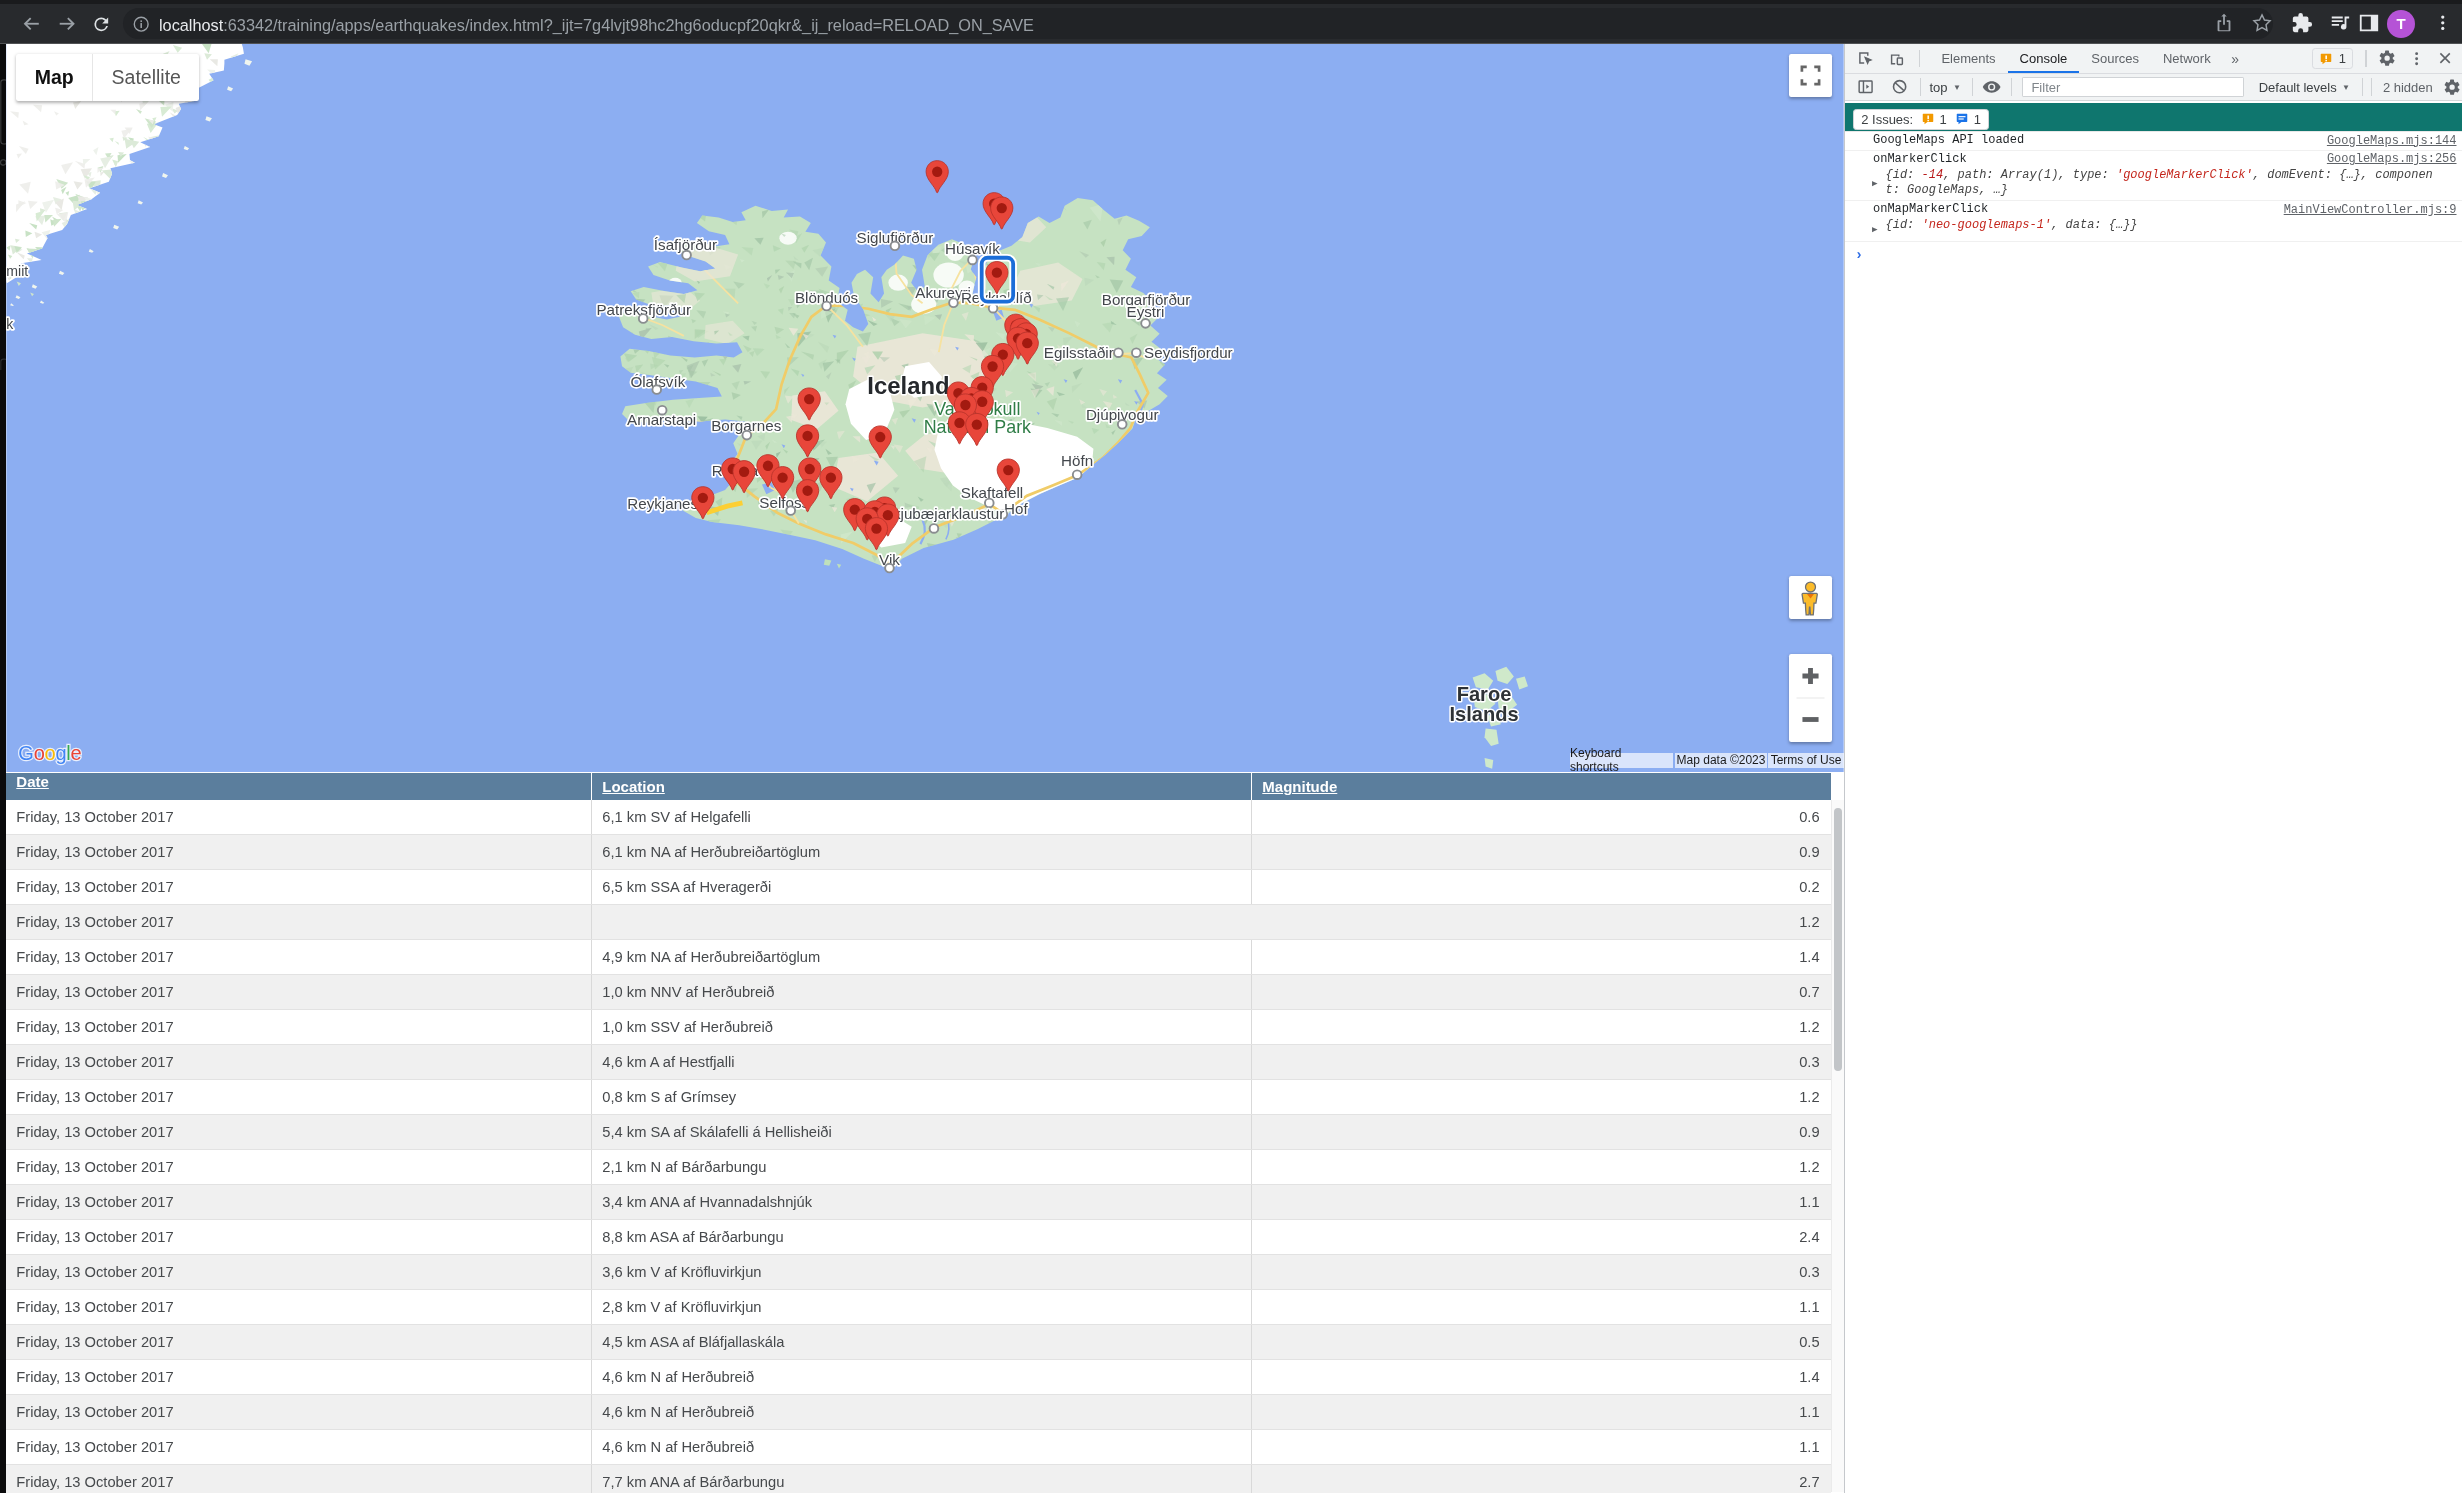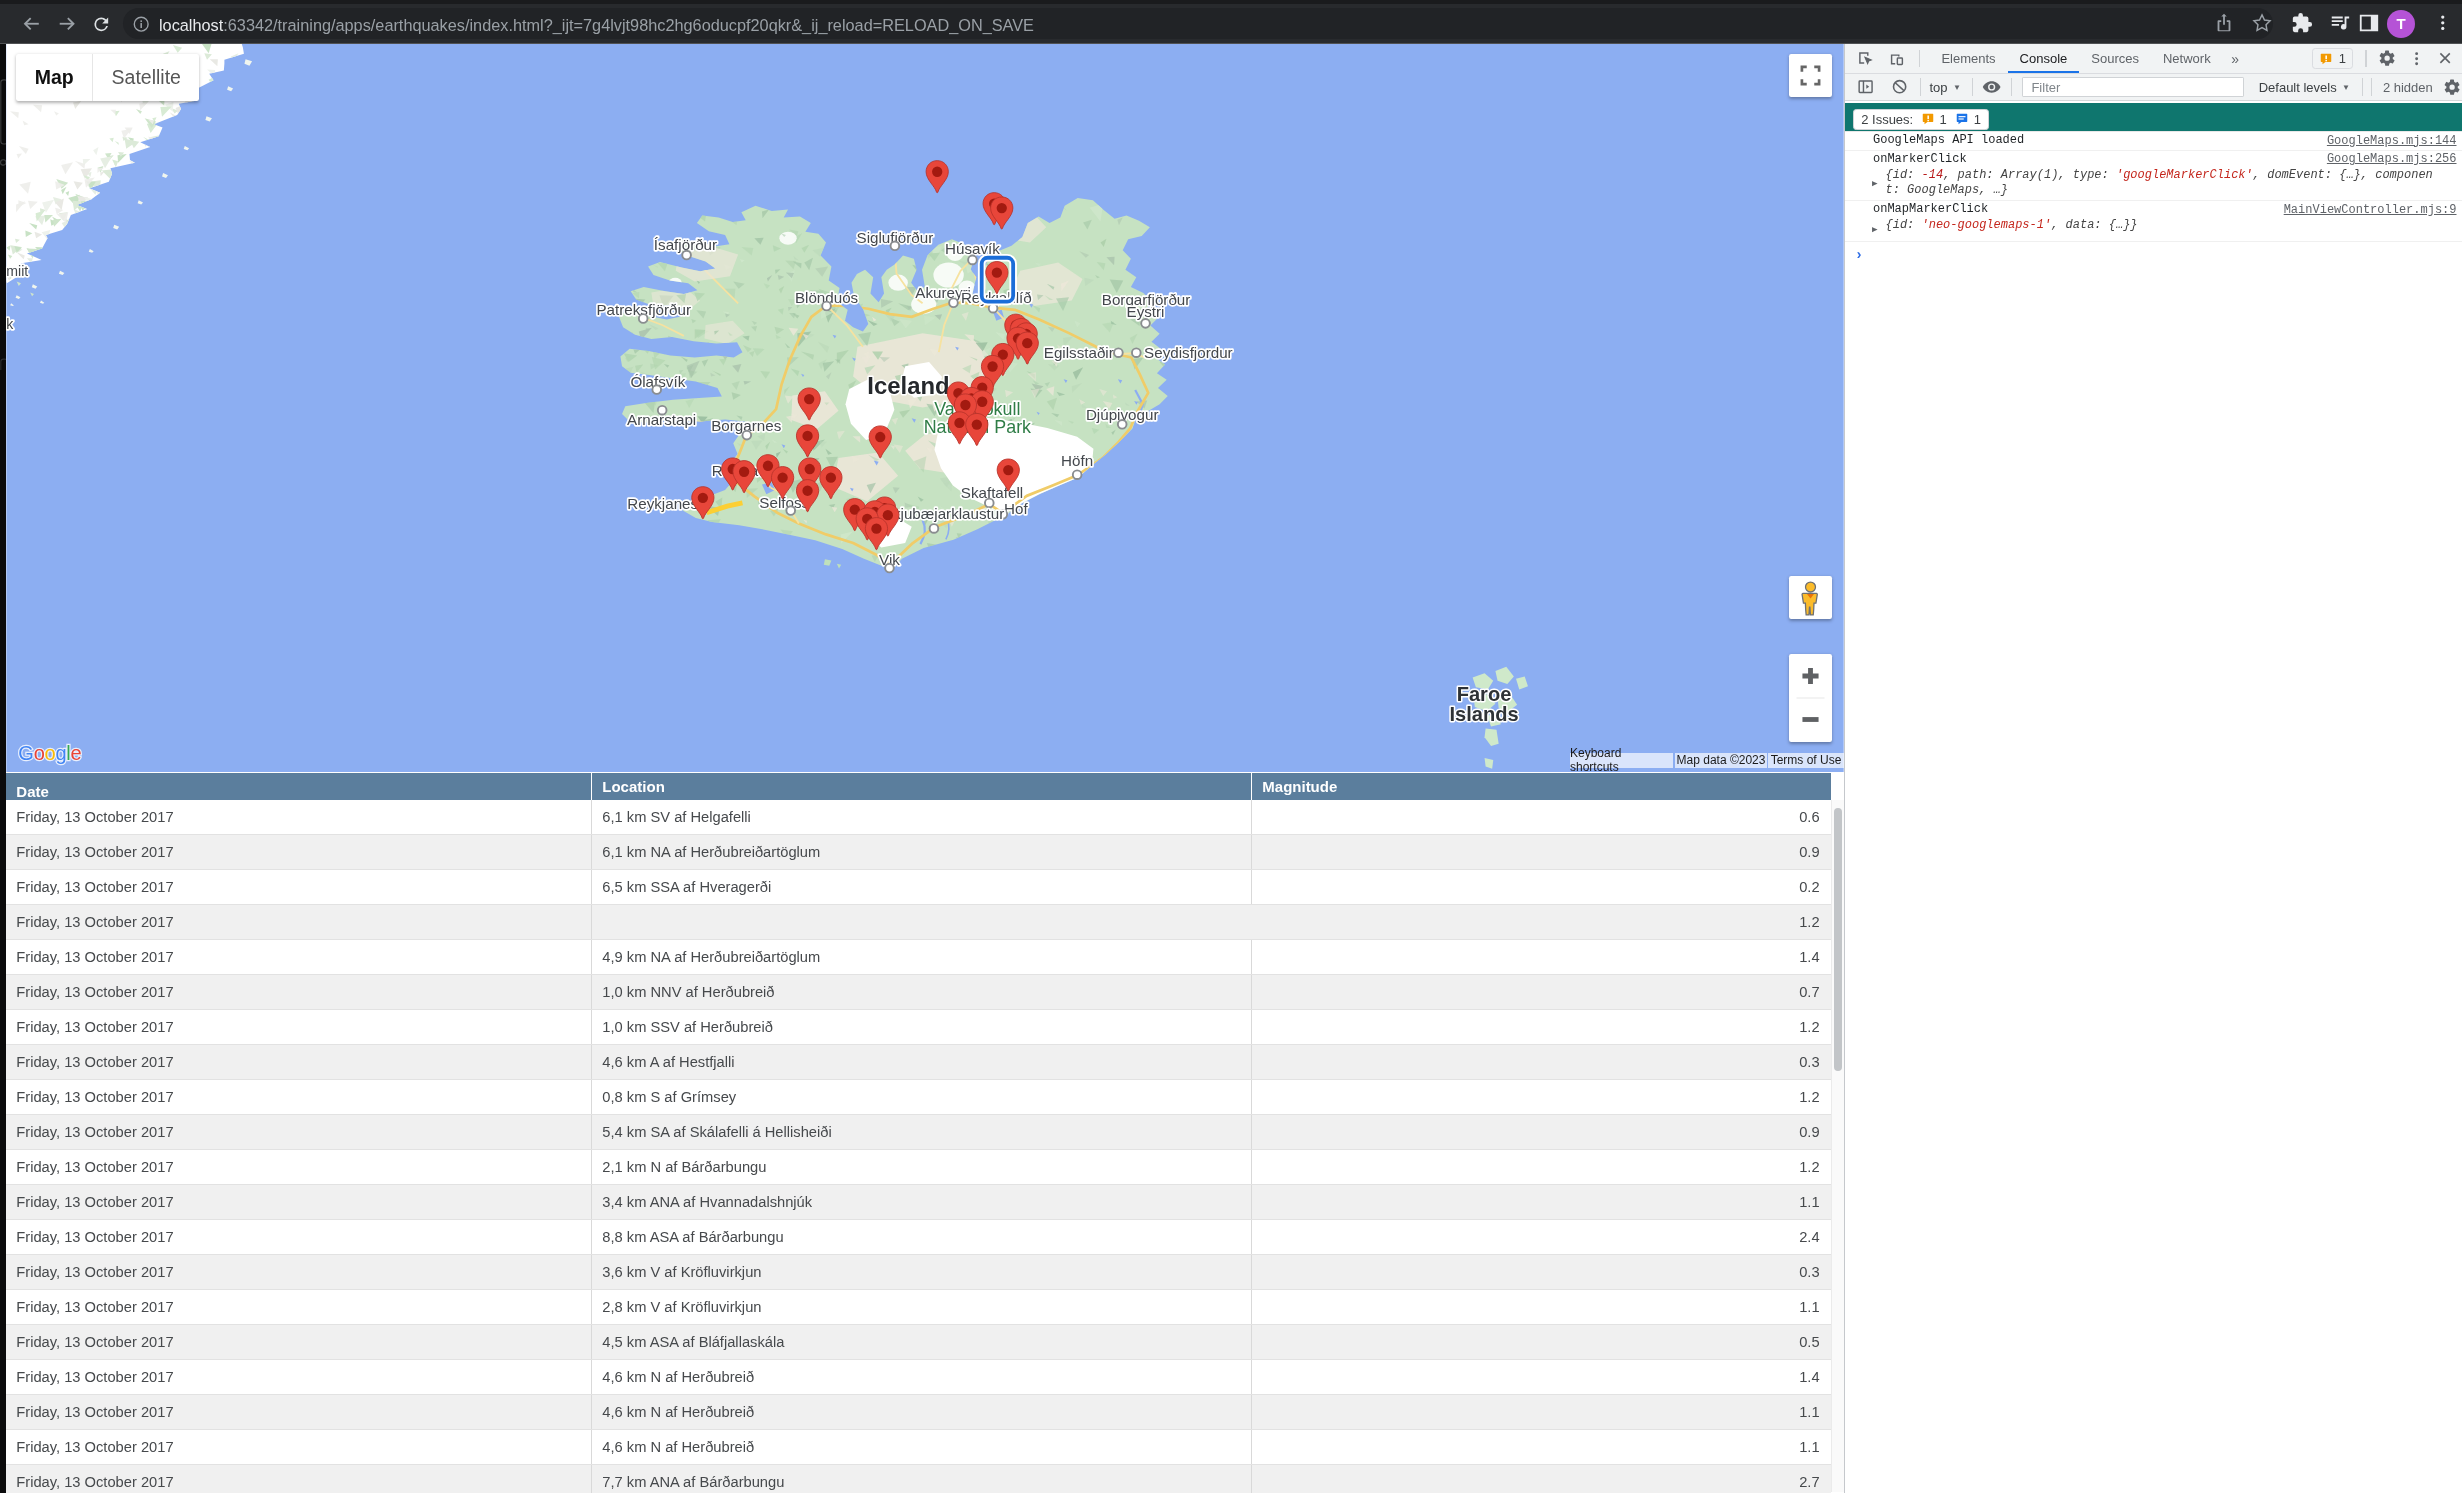--- a/index.html
+++ b/index.html
@@ -32,22 +32,22 @@
   #fsbtn { left:1783px; top:10.3px; width:43px; height:43px; border-radius:2.2px; }
   #pegman { left:1783px; top:532px; width:43px; height:43px; border-radius:2.2px; }
   #zoomctl { left:1783px; top:610px; width:43px; height:88px; border-radius:2.2px; }
 
   
   .attr { position:absolute; top:709px; height:14.7px; background:rgba(255,255,255,0.68);
     font-size:12px; color:#1b1b1b; display:flex; align-items:center; justify-content:center; }
 
   
   #qtable { position:absolute; left:0; top:728px; width:1825px; }
-  #qtable .hdr { display:flex; background:#5b7e9d; border-top:1.6px solid #fff; height:28px; align-items:flex-end;
-    color:#fff; font-weight:bold; font-size:15px; }
+  #qtable .hdr { display:flex; background:#5b7e9d; border-top:1.6px solid #fff; height:28px; align-items:flex-start;
+    color:#fff; font-weight:bold; font-size:15px;text-decoration:underline; }
   #qtable .row { display:flex; height:35px; align-items:center; font-size:14.7px; color:#46494c;
     background:#fff; border-bottom:1.1px solid #e2e2e2; }
   #qtable .row.alt { background:#f0f0f0; }
   .c1 { width:585px; padding-left:10.3px; }
   .c2 { width:660px; padding-left:10.3px; border-left:1.1px solid #d9d9d9; height:100%; display:flex; align-items:center; }
   .c3 { flex:1; padding-right:11.4px; text-align:right; border-left:1.1px solid #d9d9d9; height:100%;
     display:flex; align-items:center; justify-content:flex-end; }
   .hdr .c2, .hdr .c3 { border-left:1.1px solid #fff; }
   .hdr .c3 { justify-content:flex-start; padding-left:10.3px; }
   #tscroll { position:absolute; left:1825px; top:756px; width:12.5px; height:692px; background:#fafafa; border-left:0.5px solid #ebebeb;}

